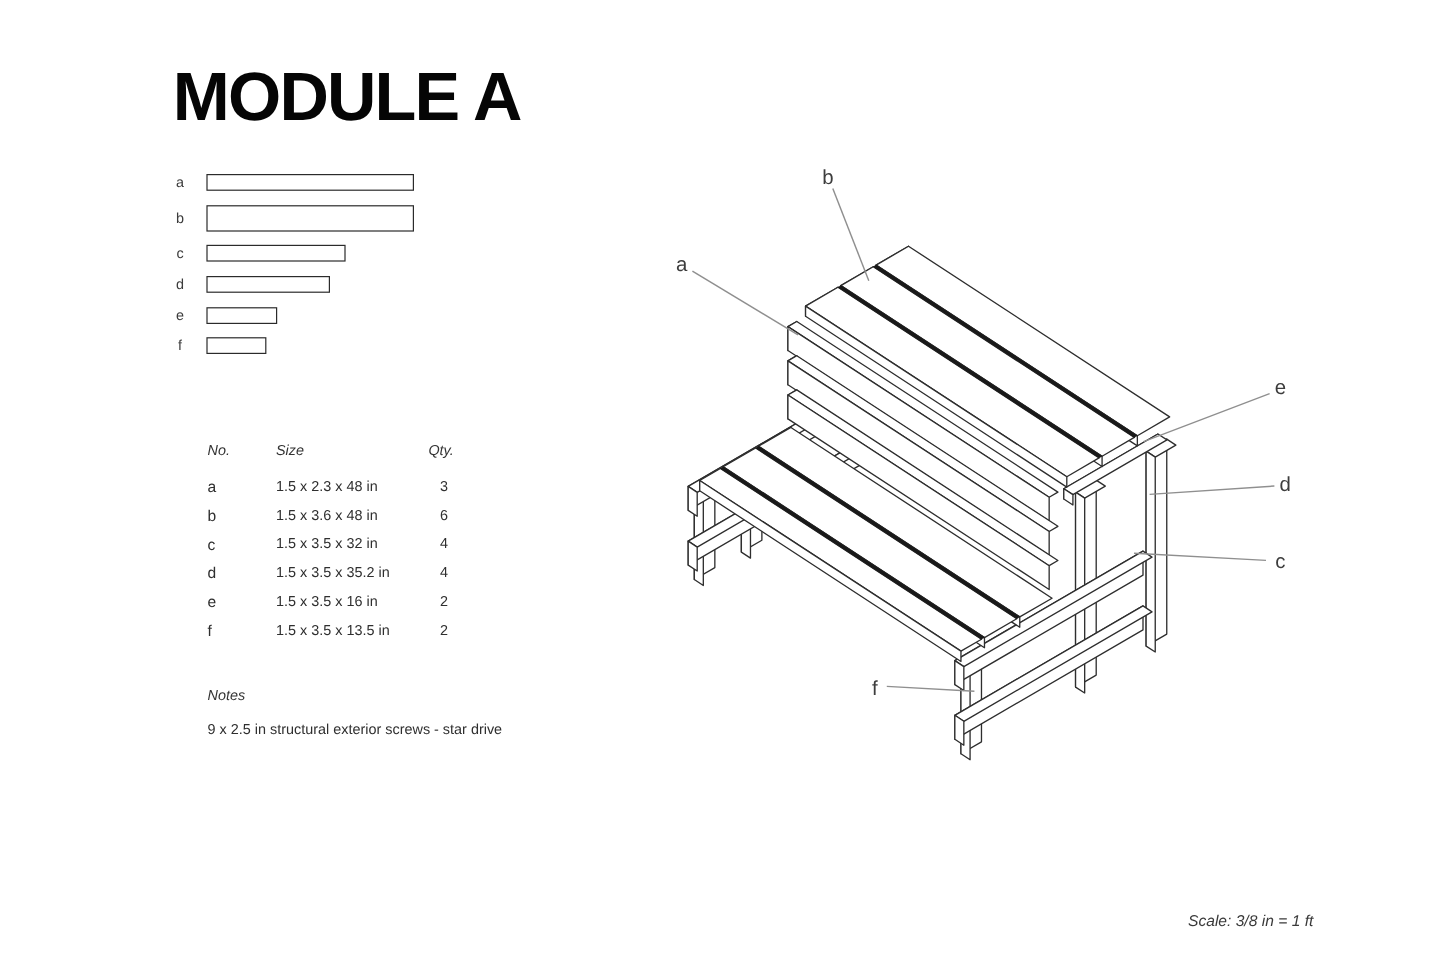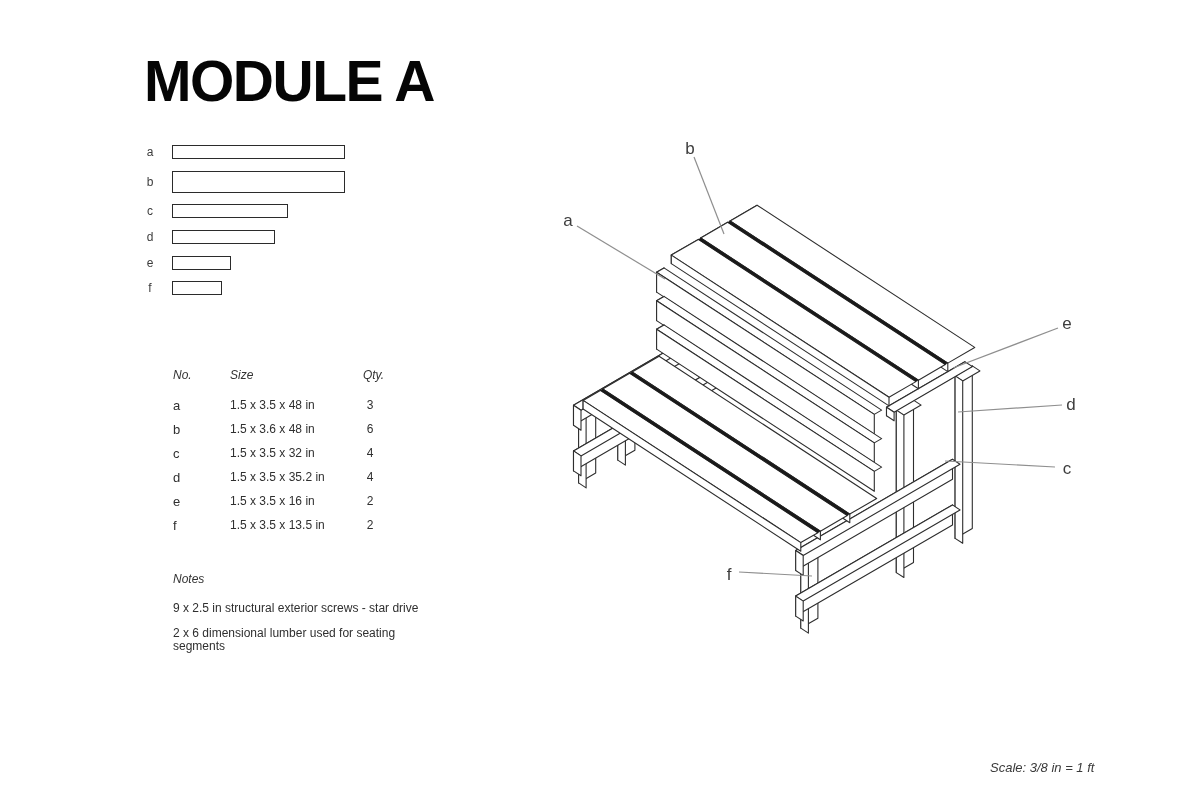--- a/index.html
+++ b/index.html
@@ -12,21 +12,21 @@
   .legend-row{position:absolute;}
   .legend-letter{position:absolute;font-size:12px;color:#3c3c3c;transform:translate(-50%,-50%);}
   .legend-bar{position:absolute;background:#ffffff;border:1.3px solid #2b2b2b;transform:translateY(-50%);}
   
   #parts-table{position:absolute;left:173px;top:368px;font-size:12px;color:#2f2f2f;}
   .tbl-grid{display:grid;grid-template-columns:57px 120px 40px;}
   .tbl-head{font-style:italic;color:#333;margin-bottom:16px;}
   .tbl-row{height:24px;}
   .cell-no{font-size:13px;}
   .cell-qty{text-align:center;}
-  .hd-qty{text-align:center;padding-left:7px;}
+  .hd-qty{text-align:left;padding-left:7px;}
   
   #notes{position:absolute;left:173px;top:572px;font-size:12px;color:#2f2f2f;max-width:280px;}
   #notes-heading{font-style:italic;margin-bottom:16px;color:#333;}
   .note-item{margin-bottom:12px;line-height:13px;max-width:252px;}
   
   #scale-note{position:absolute;left:990px;top:760px;font-size:13px;font-style:italic;color:#3a3a3a;}
   
   #drawing{position:absolute;left:0;top:0;}
   .part-face{fill:#ffffff;stroke:#2e2e2e;stroke-width:1.1;stroke-linejoin:round;}
   .gap-face{fill:#191919;stroke:#191919;stroke-width:0.4;}
@@ -69,21 +69,21 @@
 
   <div id="parts-table">
     <div class="tbl-grid tbl-head">
         <div class="hd-no">No.</div>
         <div class="hd-size">Size</div>
         <div class="hd-qty">Qty.</div>
       </div>
     <div id="tbl-body">
         <div class="tbl-grid tbl-row">
           <div class="cell-no">a</div>
-          <div class="cell-size">1.5 x 3.5 x 48 in</div>
+          <div class="cell-size">1.5 x 2.3 x 48 in</div>
           <div class="cell-qty">3</div>
         </div>
         <div class="tbl-grid tbl-row">
           <div class="cell-no">b</div>
           <div class="cell-size">1.5 x 3.6 x 48 in</div>
           <div class="cell-qty">6</div>
         </div>
         <div class="tbl-grid tbl-row">
           <div class="cell-no">c</div>
           <div class="cell-size">1.5 x 3.5 x 32 in</div>
@@ -104,21 +104,20 @@
           <div class="cell-size">1.5 x 3.5 x 13.5 in</div>
           <div class="cell-qty">2</div>
         </div>
       </div>
   </div>
 
   <div id="notes">
     <div id="notes-heading">Notes</div>
     <div id="notes-body">
         <div class="note-item">9 x 2.5 in structural exterior screws - star drive</div>
-        <div class="note-item">2 x 6 dimensional lumber used for seating segments</div>
       </div>
   </div>
 
   <div id="scale-note">Scale: 3/8 in = 1 ft</div>
 
   <svg id="drawing" width="1200" height="800" viewBox="0 0 1200 800">
       <path d="M955.1,538.4L972.3,528.4L972.3,365.9L955.1,375.9Z" class="part-face"></path>
       <path d="M955.1,375.9L962.7,380.9L979.9,370.9L972.3,365.9Z" class="part-face"></path>
       <path d="M955.1,538.4L962.7,543.3L962.7,380.9L955.1,375.9Z" class="part-face"></path>
       <path d="M896.3,572.6L913.5,562.6L913.5,400.1L896.3,410.1Z" class="part-face"></path>

